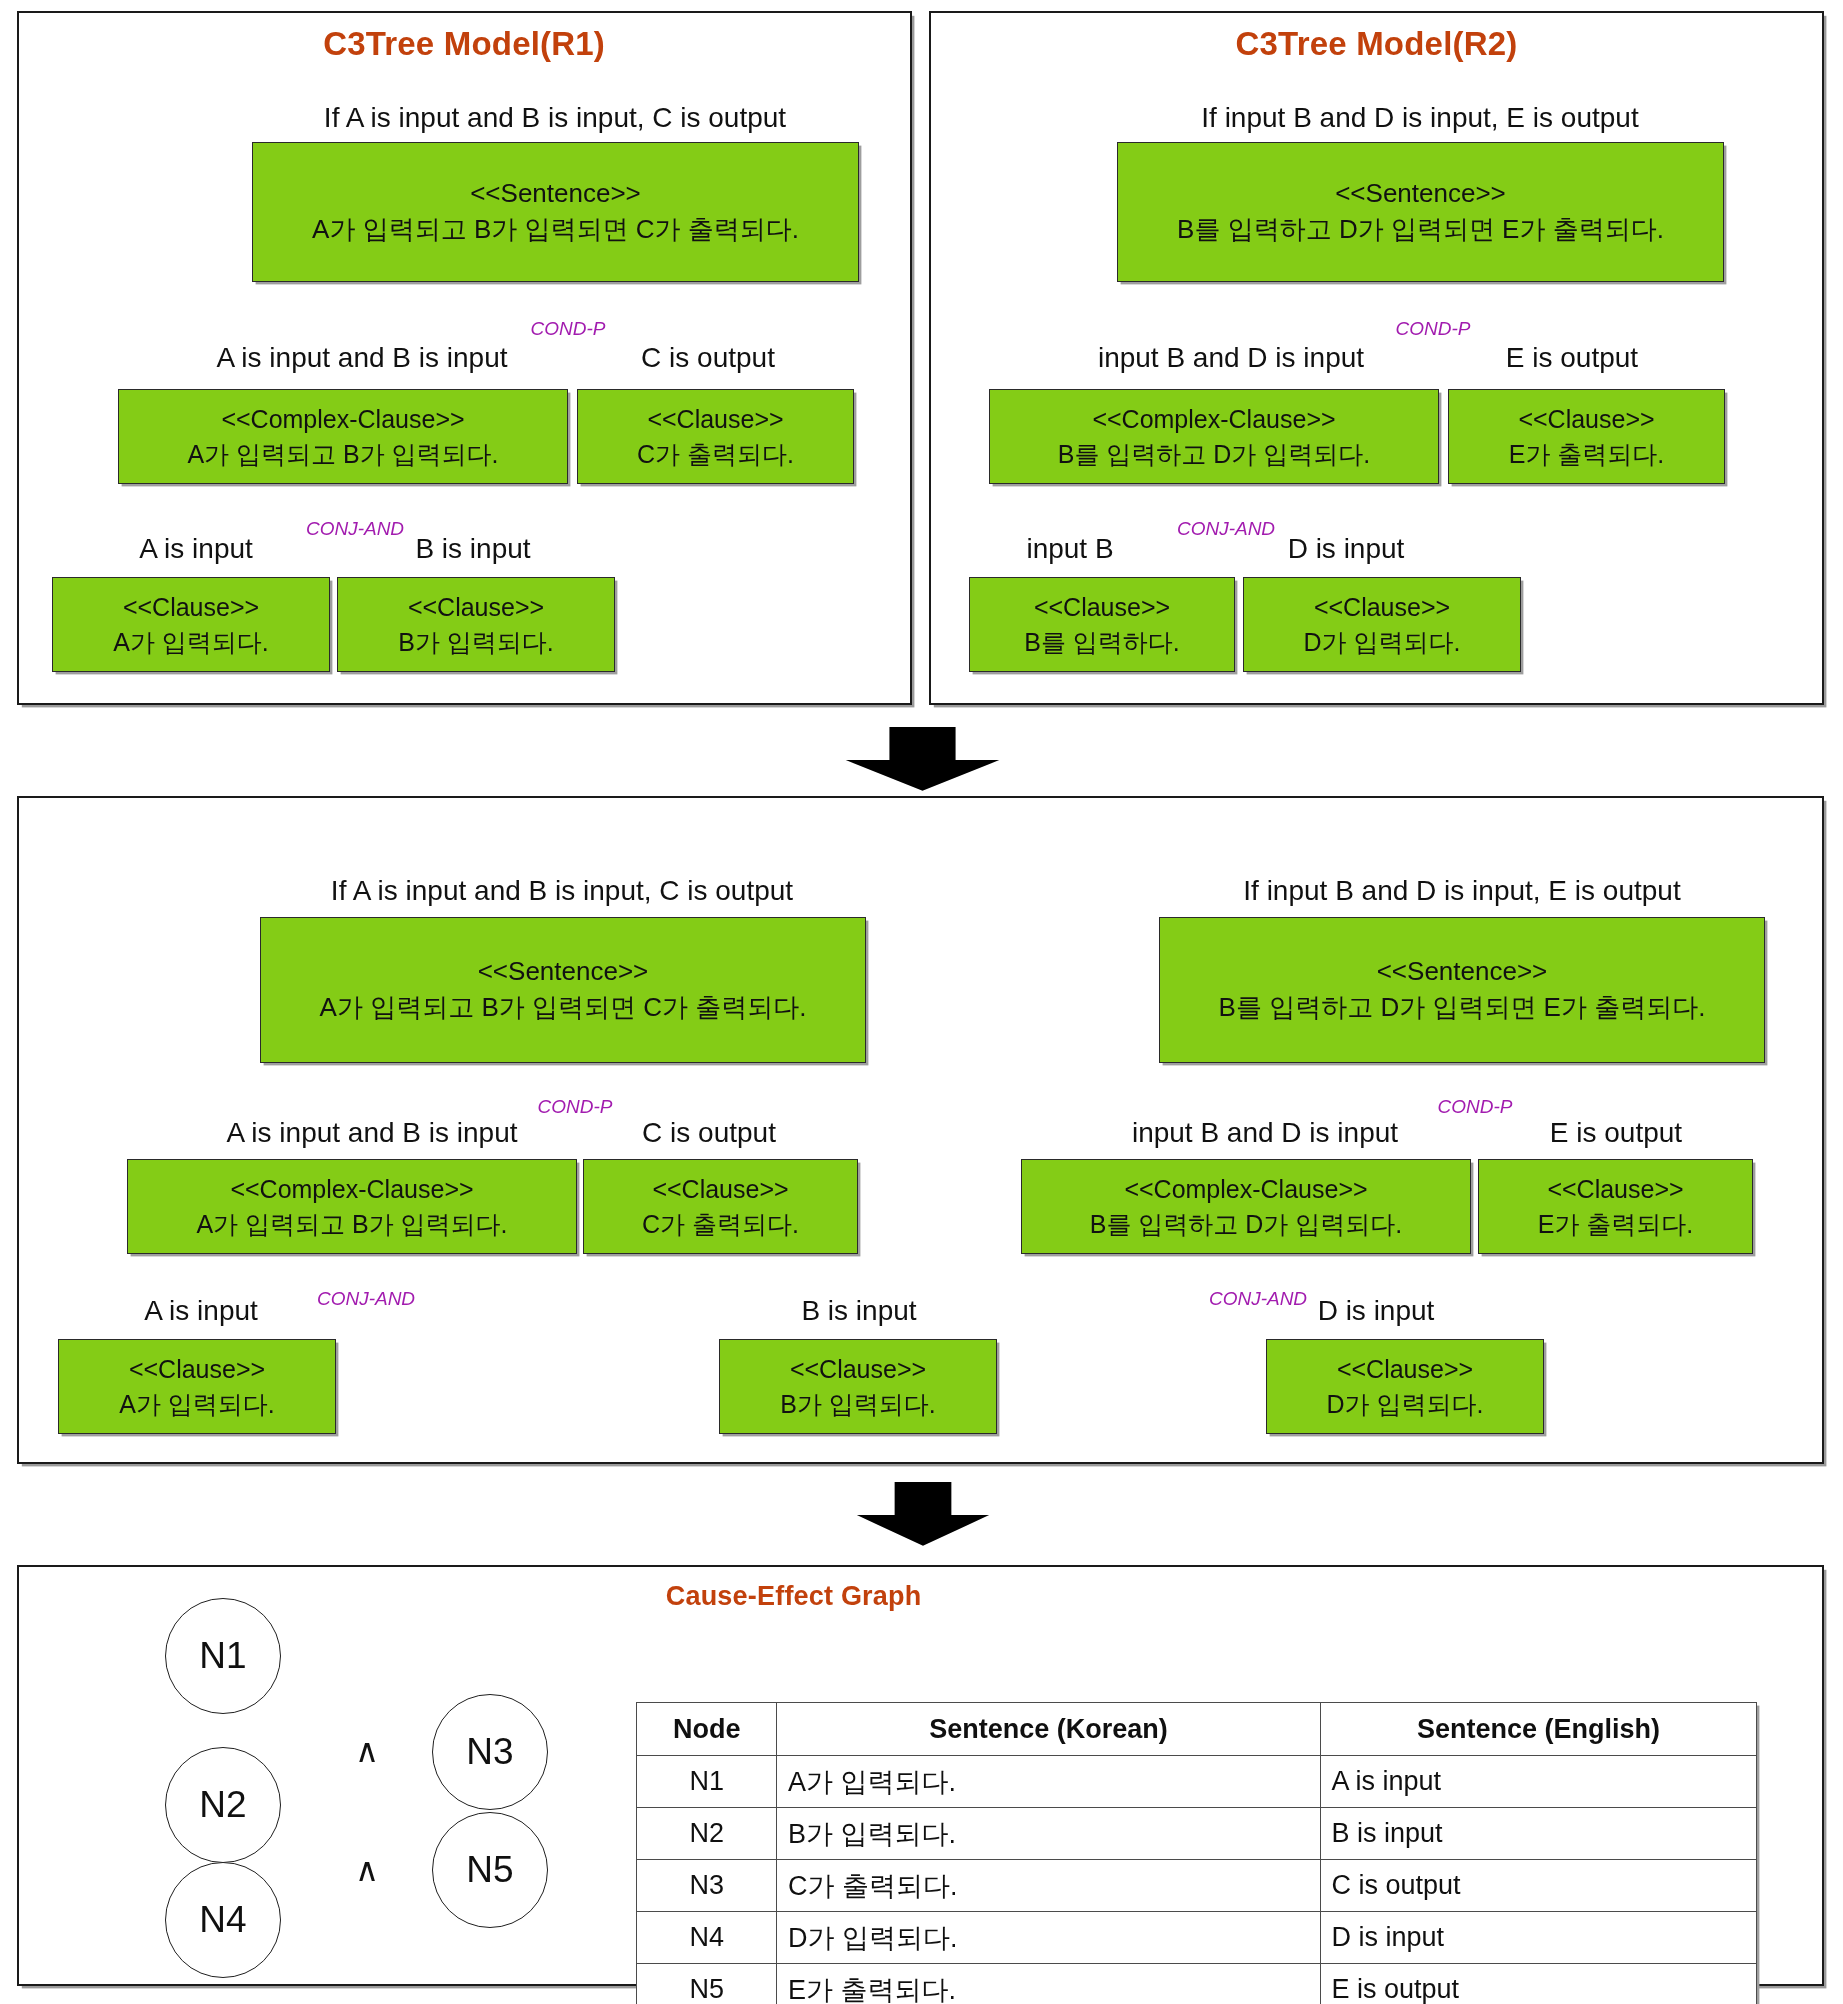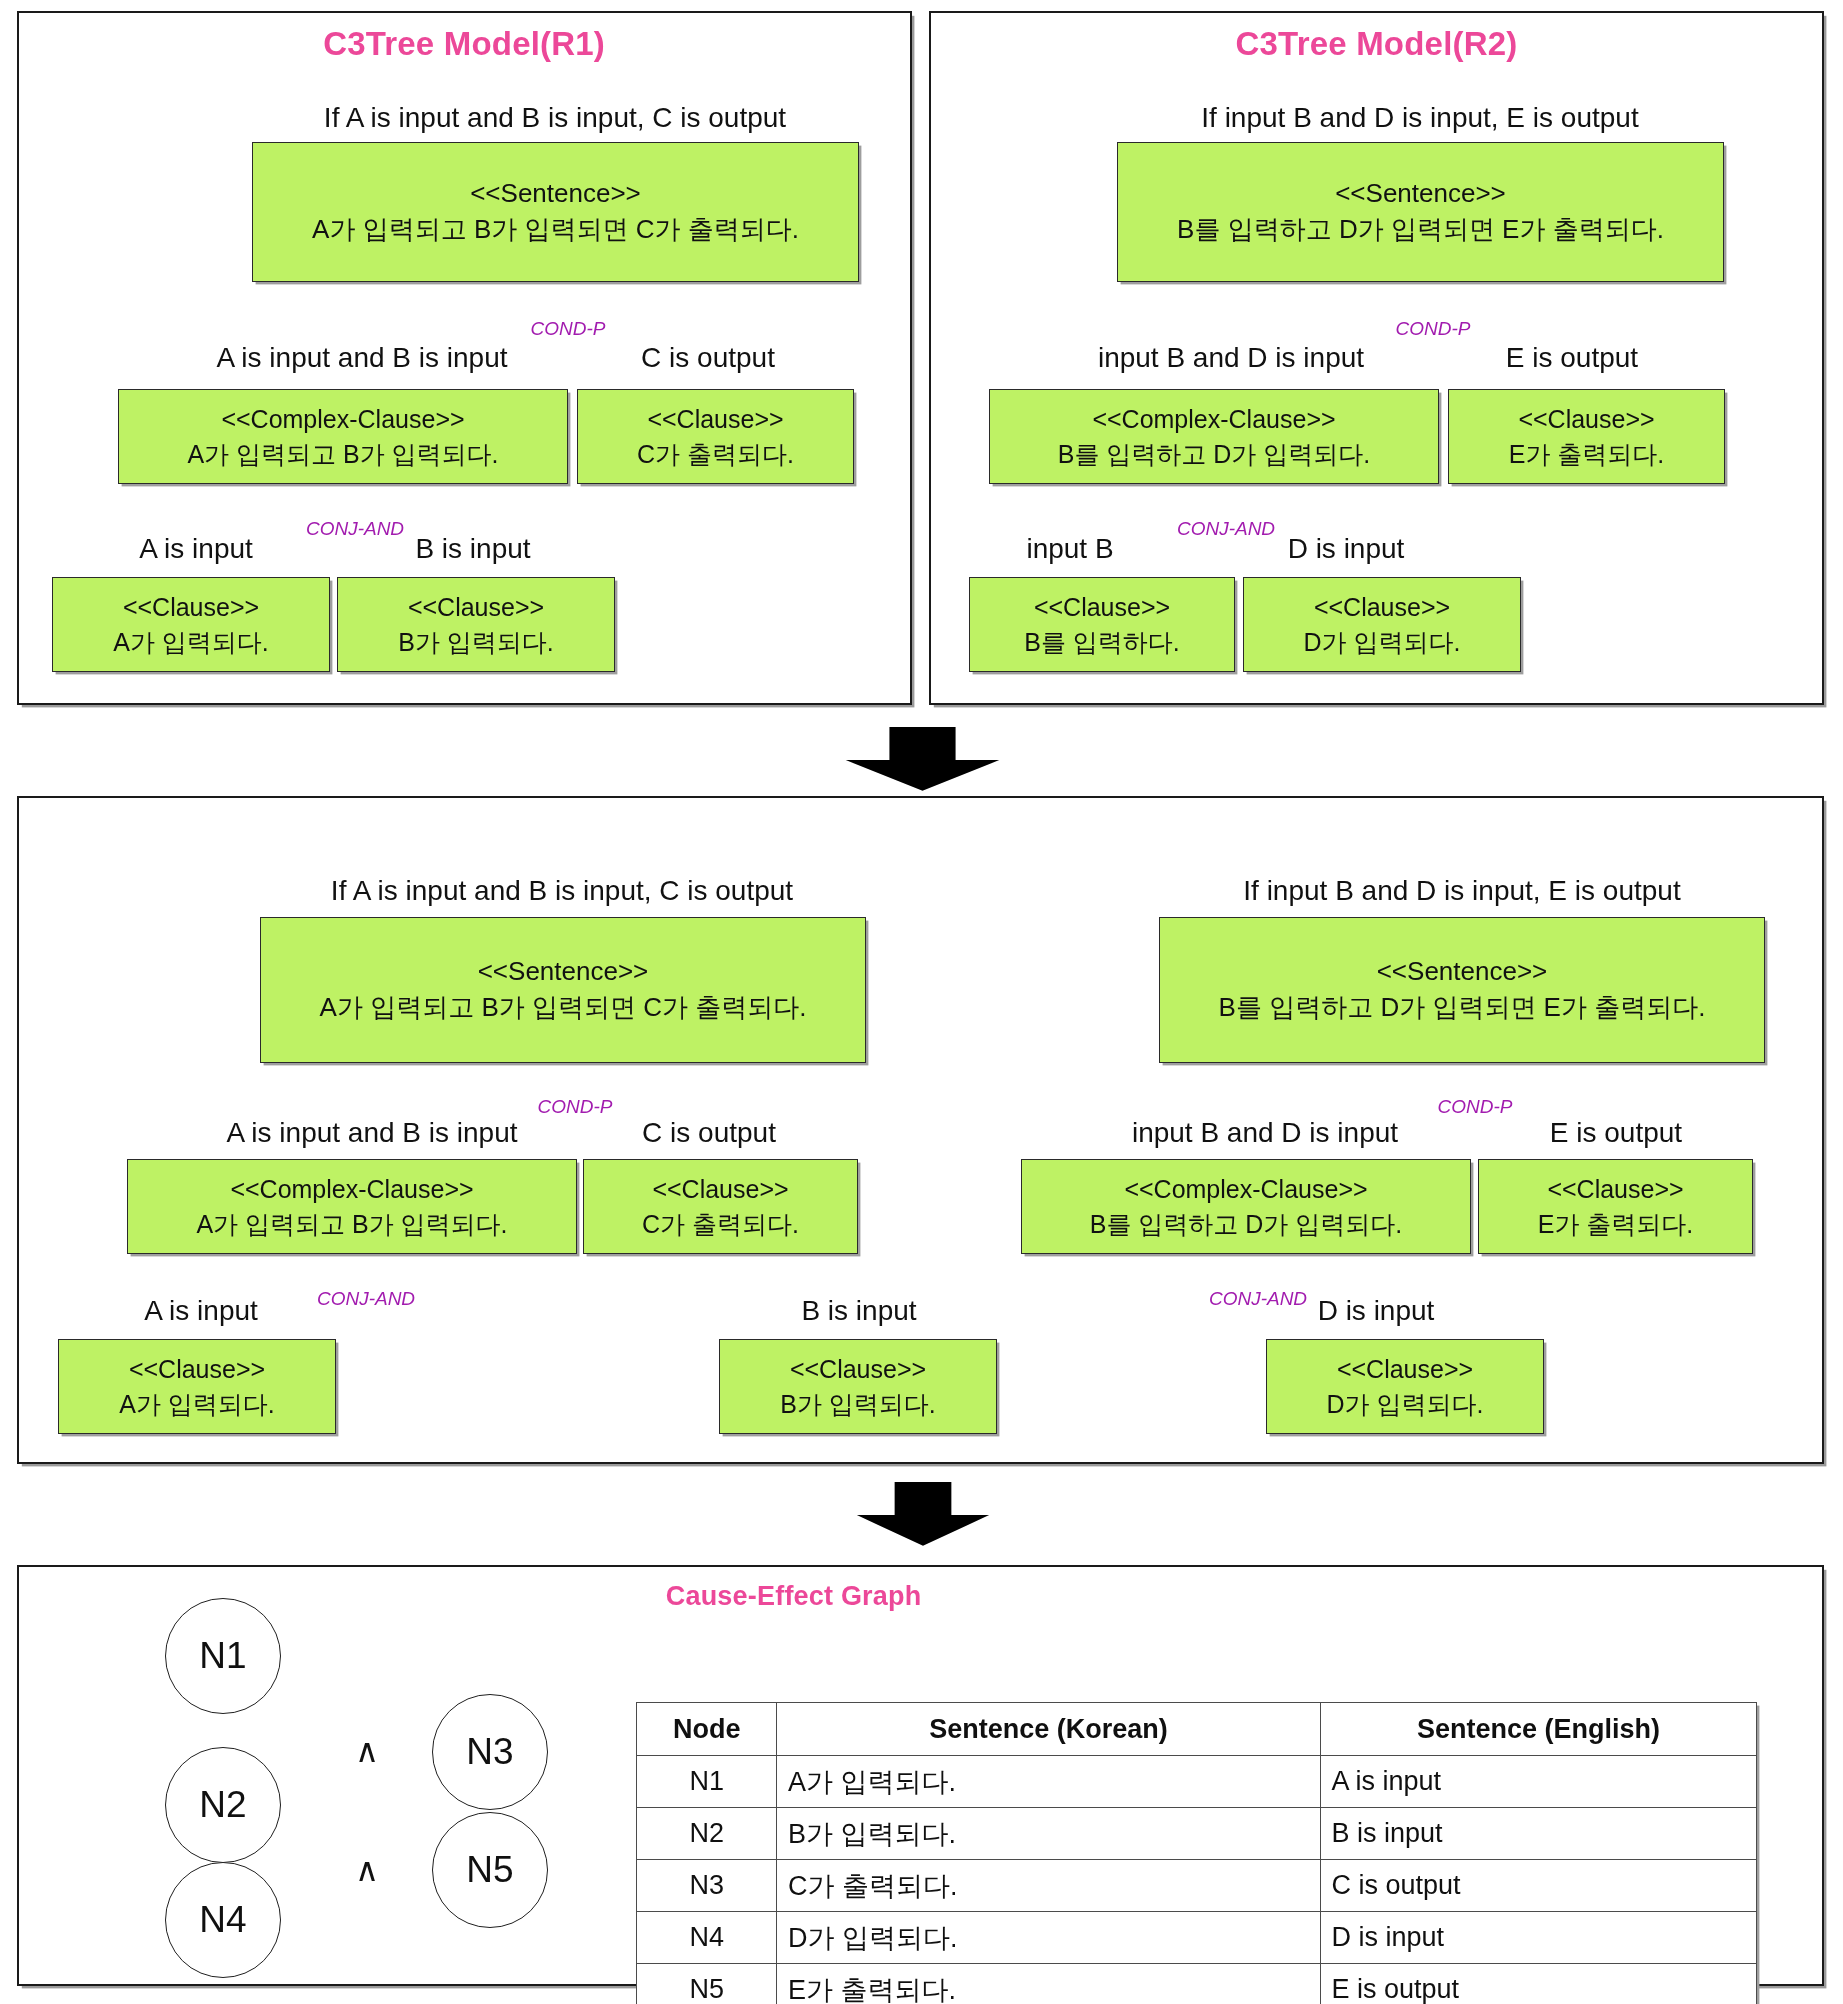--- a/index.html
+++ b/index.html
@@ -22,29 +22,29 @@
     background:#fff;
     border:2.4px solid #1a1a1a;
     box-sizing:border-box;
     box-shadow:3.6px 3.6px 0 -1.2px #9a9a9a;
   }
   .panel-title{
     position:absolute;
     left:0; right:16px;
     text-align:center;
     font-weight:bold;
-    color:#ec4899;
+    color:#c2410c;
     letter-spacing:0.2px;
   }
 
   
   .nodebox{
     position:absolute;
     box-sizing:border-box;
-    background:#bef264;
+    background:#84cc16;
     border:1.8px solid #2a2a2a;
     box-shadow:3px 3px 0 -0.6px #9e9e9e;
     display:flex;
     flex-direction:column;
     align-items:center;
     justify-content:center;
     text-align:center;
     line-height:1.38;
   }
   .nodebox .stereo{ white-space:nowrap; }

